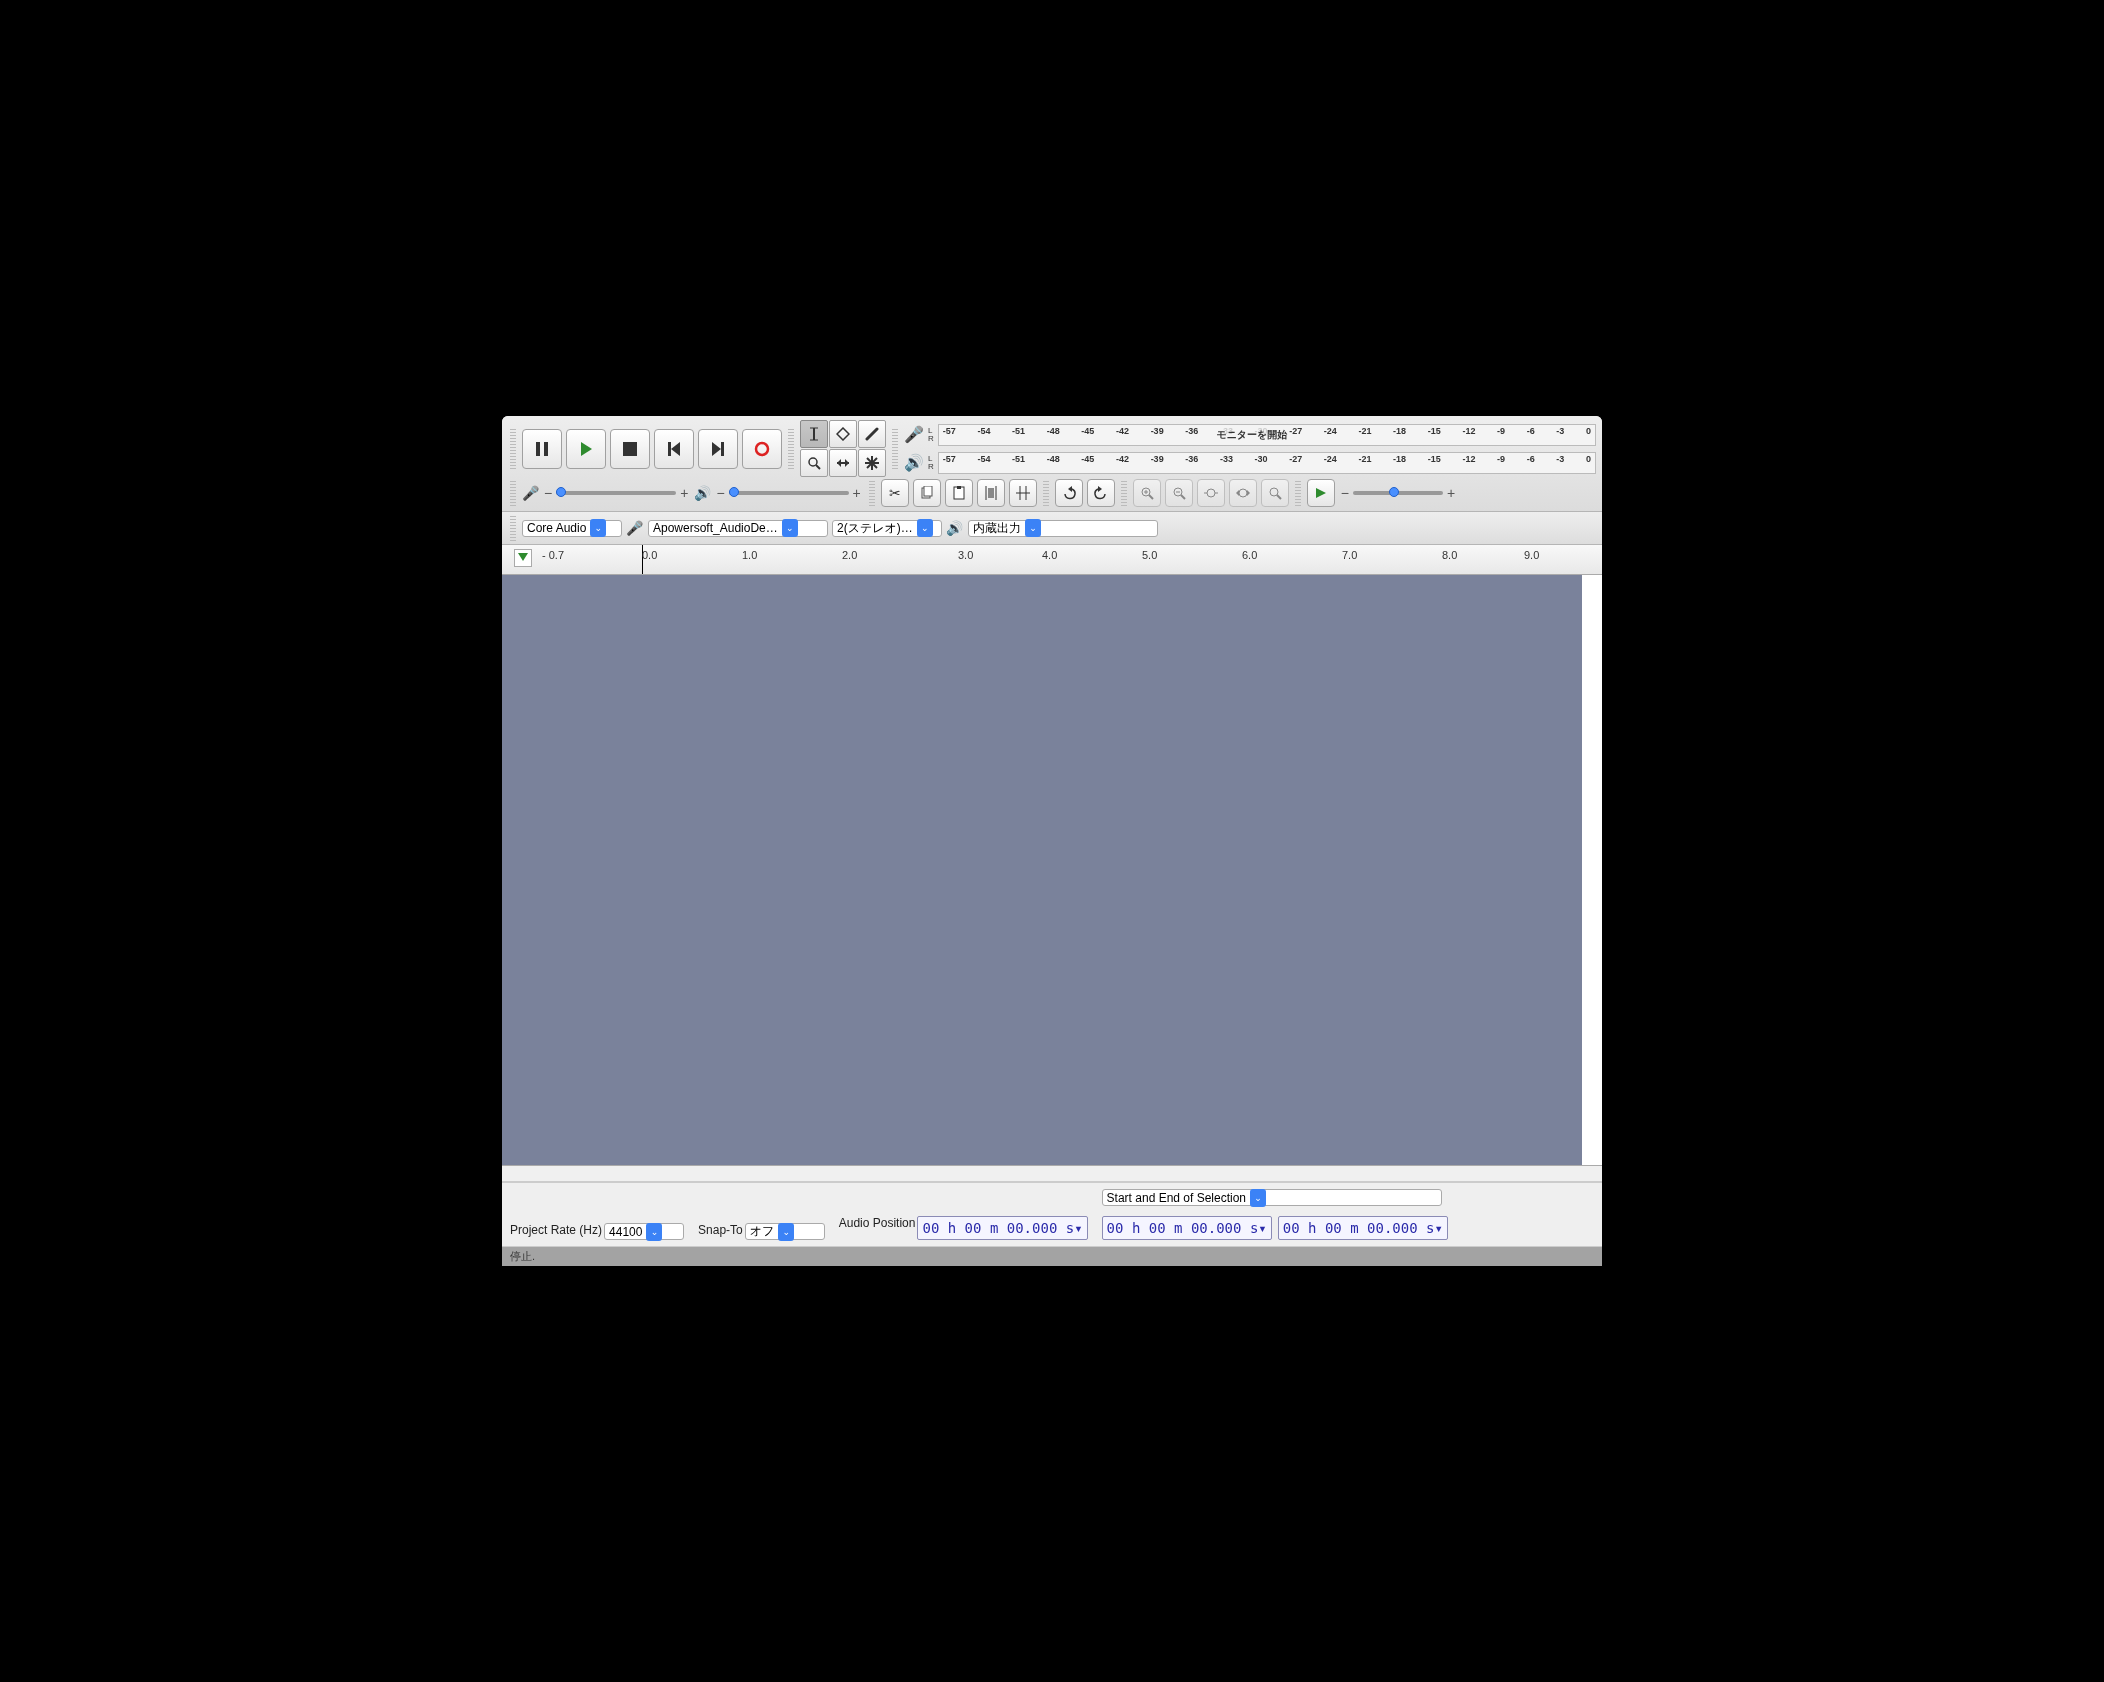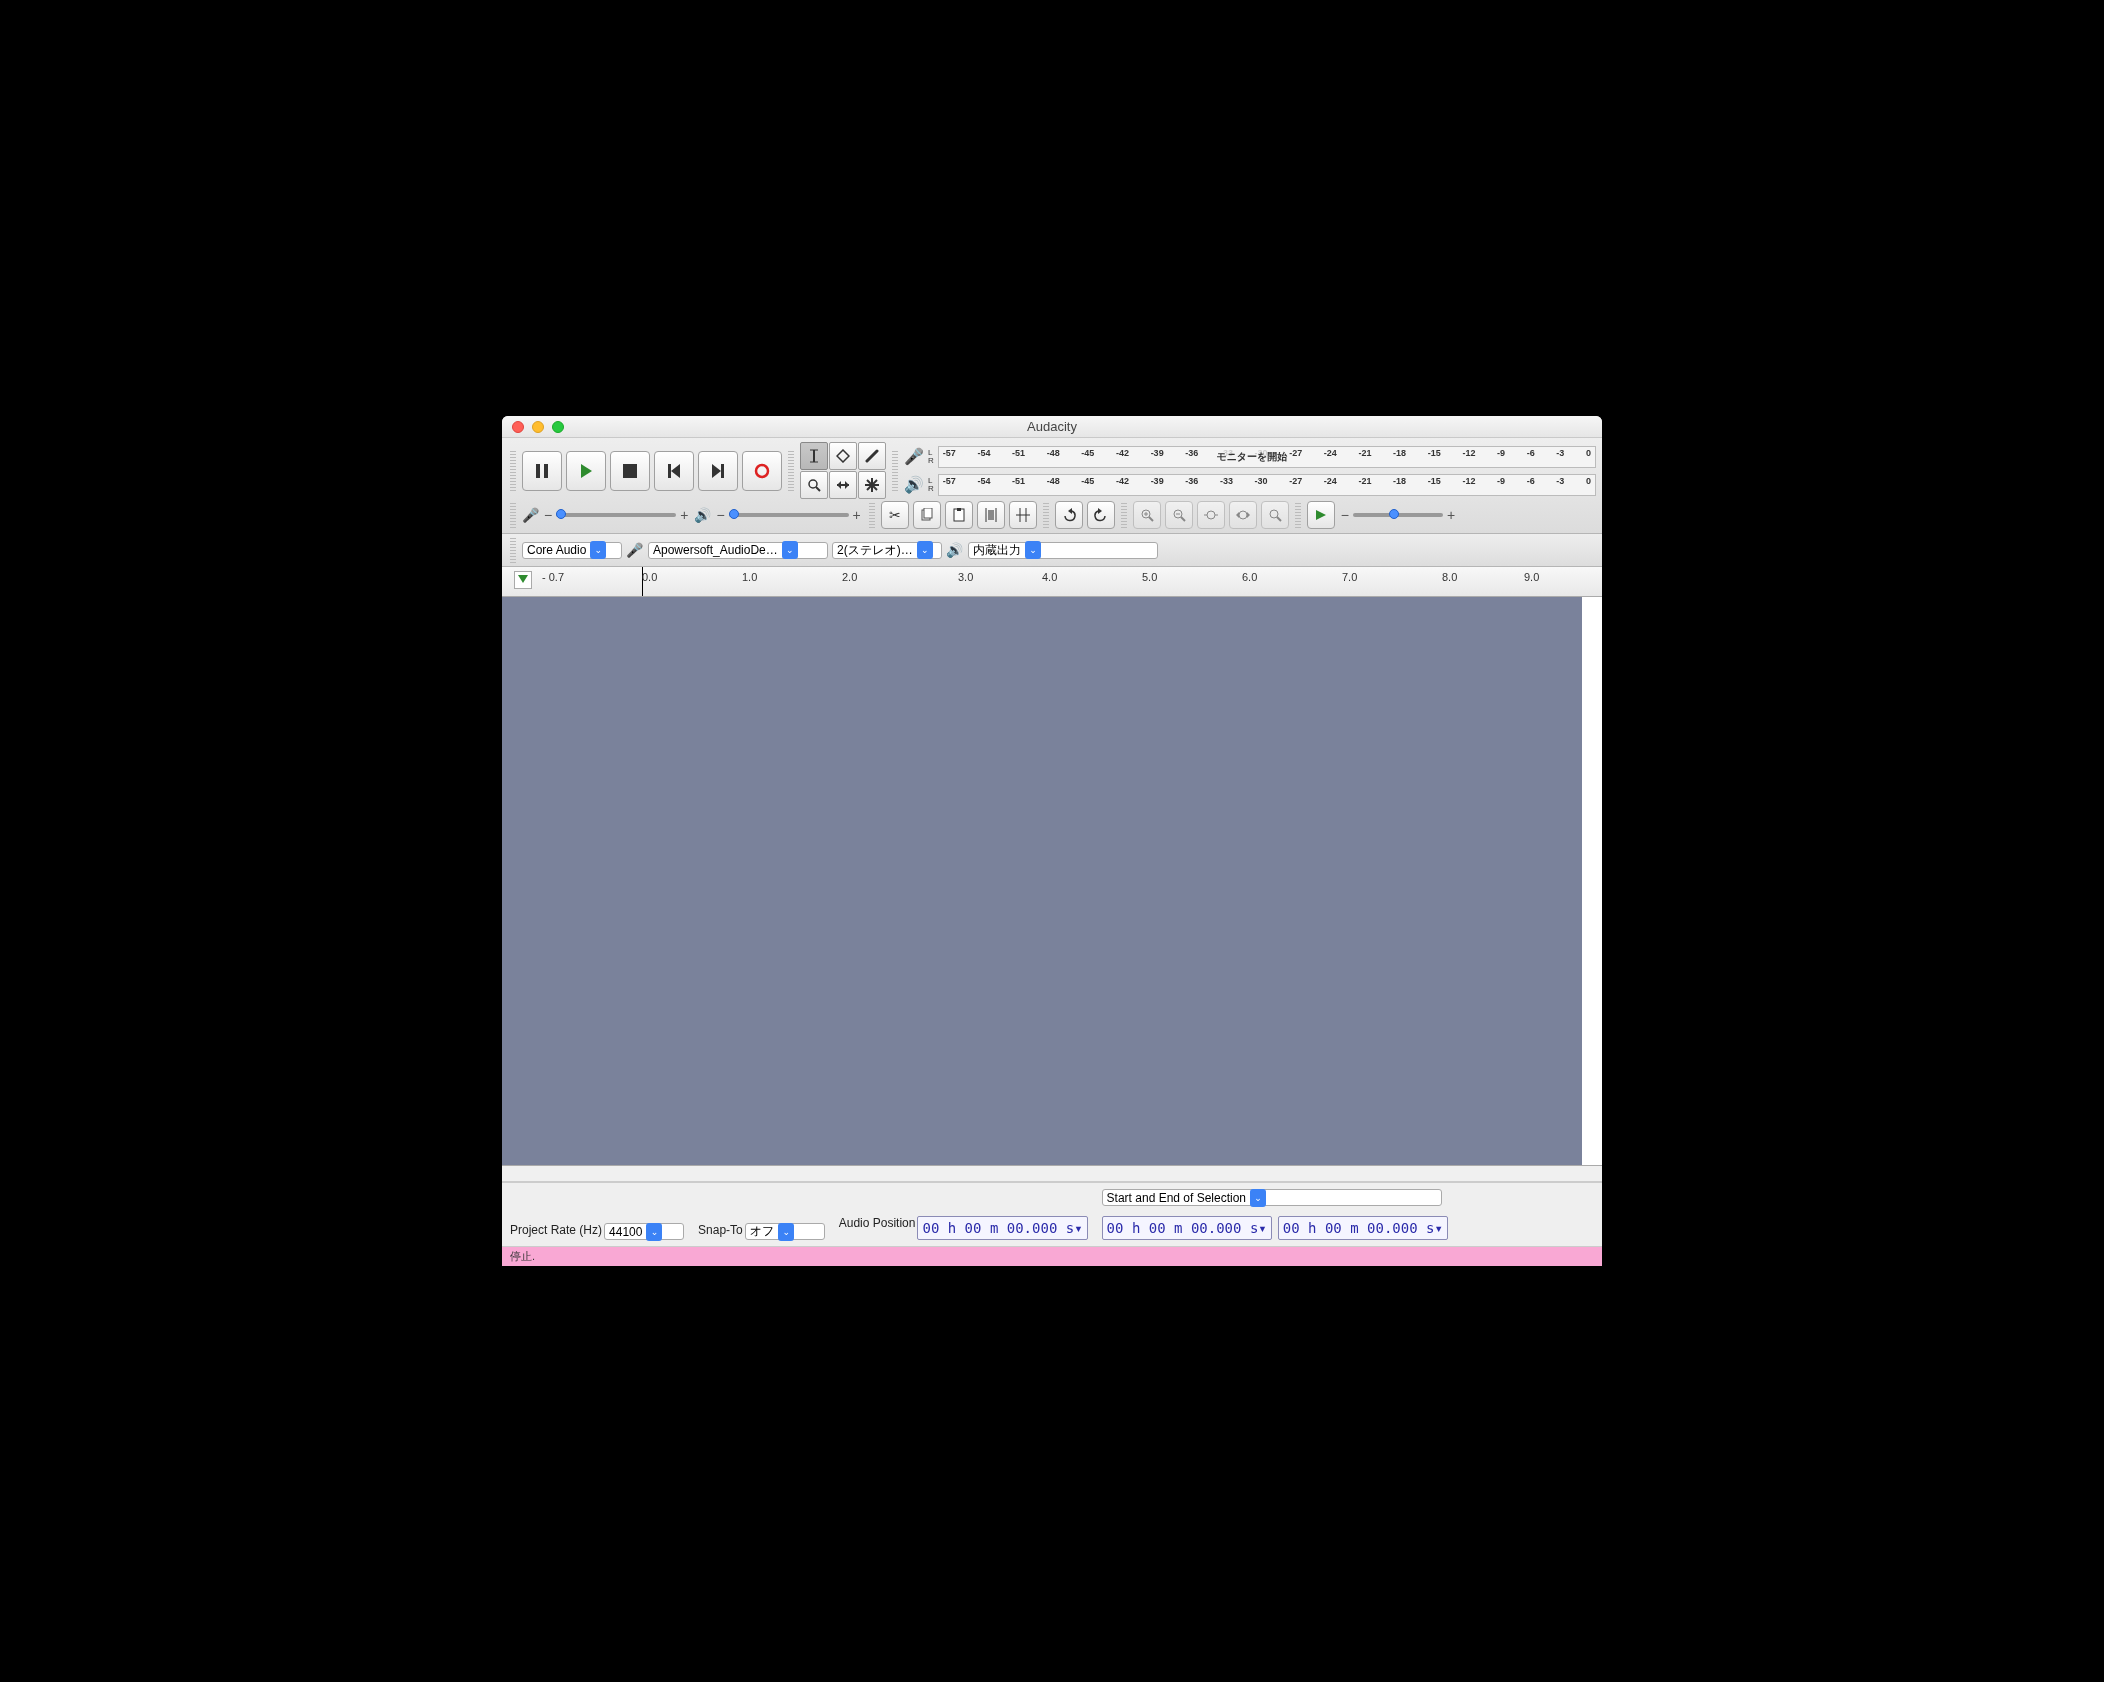--- a/index.html
+++ b/index.html
@@ -52,36 +52,28 @@
 .hscroll { height: 16px; background: #f0f0f0; border-bottom: 1px solid #ccc; }
 
 .footer { background: #efefef; padding: 6px 8px; display: flex; gap: 14px; align-items: flex-end; border-top: 1px solid #ccc; }
 .fgroup { display: flex; flex-direction: row; gap: 2px; font-size: 12px; }
 .fgroup label { font-size: 12px; color: #222; }
 .numbox { height: 24px; background: #f5f5ff; border: 1px solid #8b8bb5; border-radius: 2px; display: flex; align-items: center; padding: 0 4px; font-family: monospace; font-size: 14px; color: #2a2aaa; white-space: pre; }
 .sel-wide { display:flex; flex-direction:column; gap:10px;}
 .sel-wide .select { width: 340px; }
 .sel-wide .pair { display:flex; gap:6px; }
 
-.status { height: 20px; background: #f9a8d4; border-top: 1px solid #ccc; font-size: 11px; color: #333; padding: 2px 8px; }
+.status { height: 20px; background: #a3a3a3; border-top: 1px solid #ccc; font-size: 11px; color: #333; padding: 2px 8px; }
 
 svg { display: block; }
 </style>
 </head>
 <body>
 
 <div class="window">
-  <div class="titlebar">
-    <div class="traffic">
-      <div class="dot red"></div>
-      <div class="dot yellow"></div>
-      <div class="dot green"></div>
-    </div>
-    <div class="title">Audacity</div>
-  </div>
 
   <div class="toolbar">
     <div class="row">
       <div class="grip"></div>
       <div class="btn">
           <svg width="16" height="16">
             <rect x="2" y="1" width="4" height="14" fill="#333"></rect>
             <rect x="10" y="1" width="4" height="14" fill="#333"></rect>
           </svg>
         </div>

